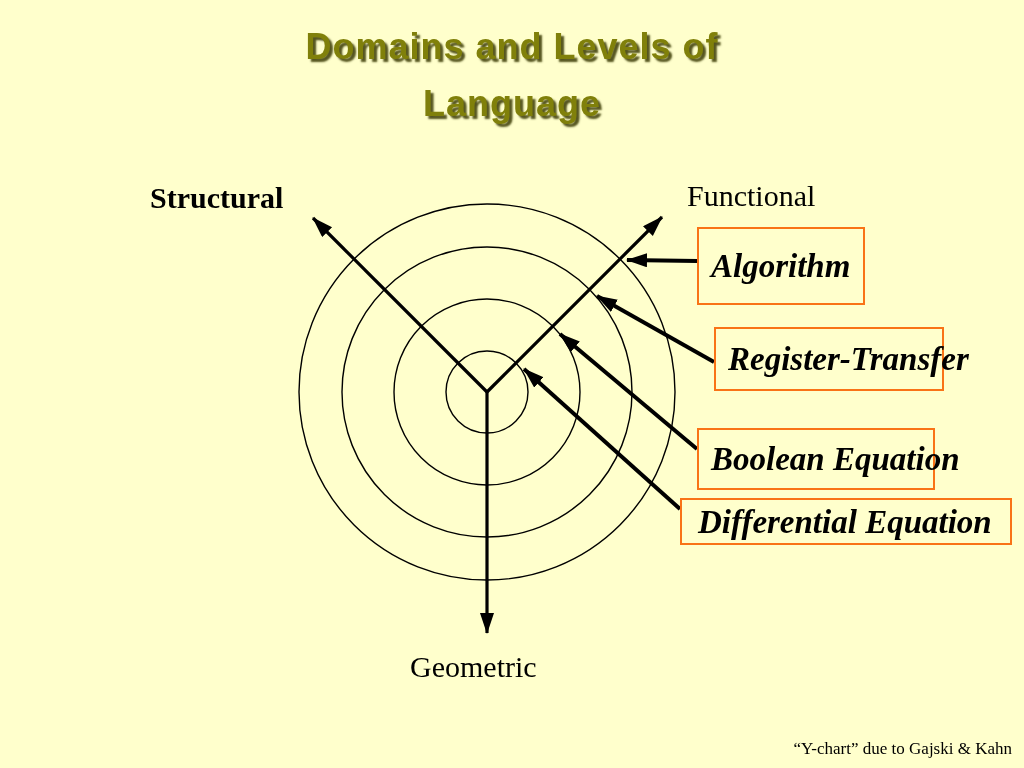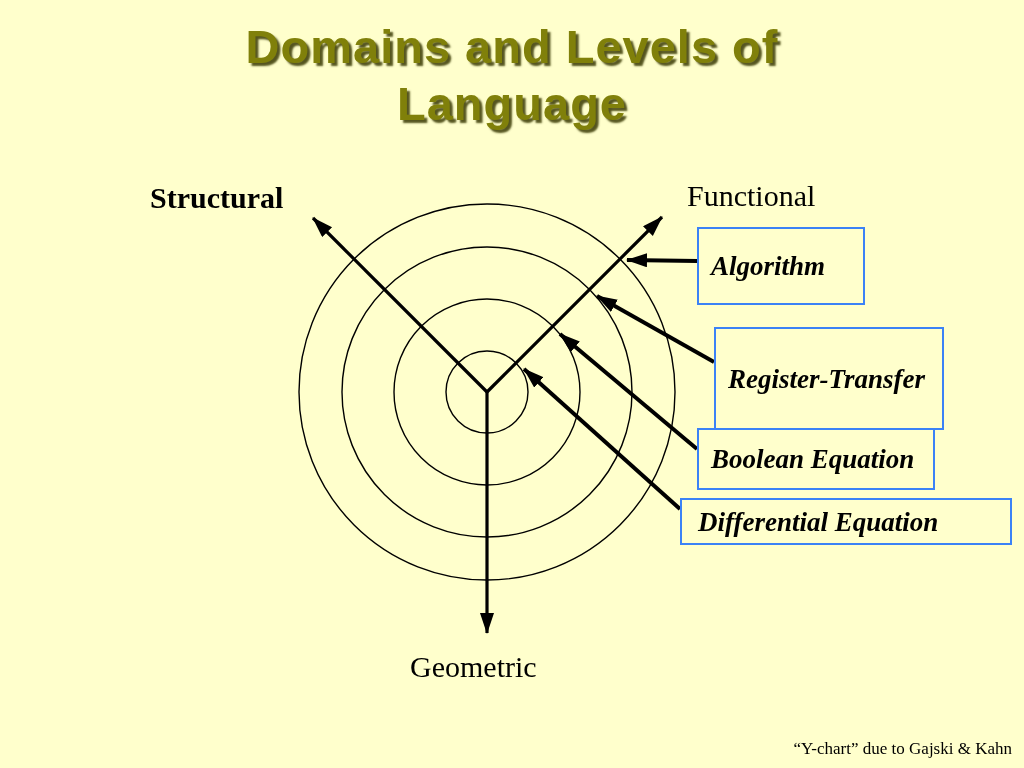--- a/index.html
+++ b/index.html
@@ -16,21 +16,21 @@
     color: #000;
   }
   .slide-title {
     position: absolute;
     top: 18px;
     left: 0;
     width: 1024px;
     text-align: center;
     font-family: "Liberation Sans", sans-serif;
     font-weight: 900;
-    font-size: 47px;
+    font-size: 36px;
     line-height: 57px;
     color: #80800A;
     letter-spacing: 1px;
     text-shadow: 3px 3px 2px rgba(55, 55, 0, 0.85);
   }
   .diagram-svg {
     position: absolute;
     top: 0;
     left: 0;
   }
@@ -38,34 +38,34 @@
     position: absolute;
     font-size: 30px;
     white-space: nowrap;
   }
   .axis-label.structural { left: 150px; top: 181px; font-weight: bold; }
   .axis-label.functional { left: 676px; top: 179px; margin-left: 11px; }
   .axis-label.geometric  { left: 410px; top: 650px; }
   .level-box {
     position: absolute;
     box-sizing: border-box;
-    border: 2px solid #3b82f6;
+    border: 2px solid #f97316;
     background: transparent;
     display: flex;
     flex-direction: column;
     justify-content: center;
     padding-left: 12px;
     font-weight: bold;
     font-style: italic;
-    font-size: 27px;
+    font-size: 33px;
     line-height: 36px;
     white-space: nowrap;
   }
   .level-box.algorithm    { left: 697px; top: 227px; width: 168px; height: 78px; }
-  .level-box.rtl          { left: 714px; top: 327px; width: 230px; height: 103px; }
+  .level-box.rtl          { left: 714px; top: 327px; width: 230px; height: 64px; }
   .level-box.boolean      { left: 697px; top: 428px; width: 238px; height: 62px; }
   .level-box.differential { left: 680px; top: 498px; width: 332px; height: 47px; padding-left: 16px; }
   .slide-footer {
     position: absolute;
     top: 739px;
     right: 12px;
     font-size: 17px;
     white-space: nowrap;
   }
 </style>

